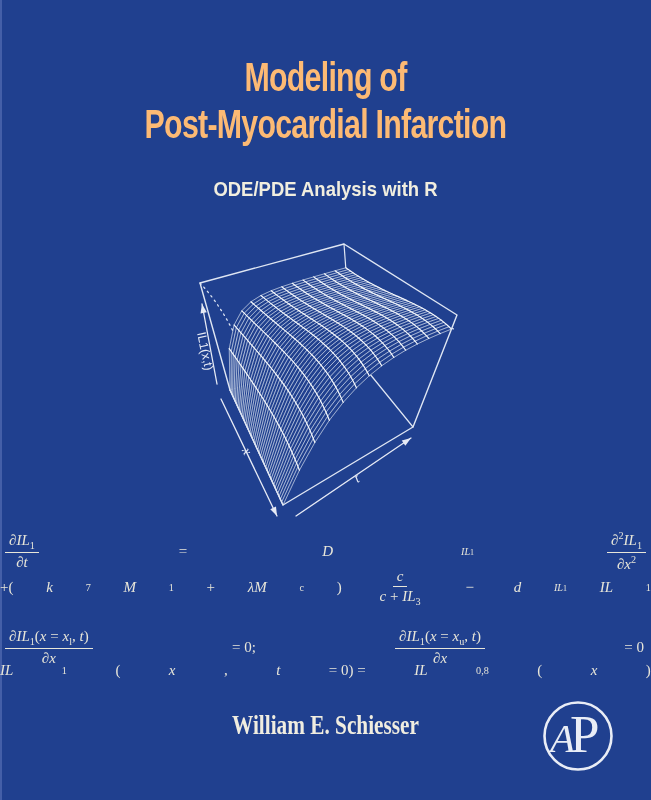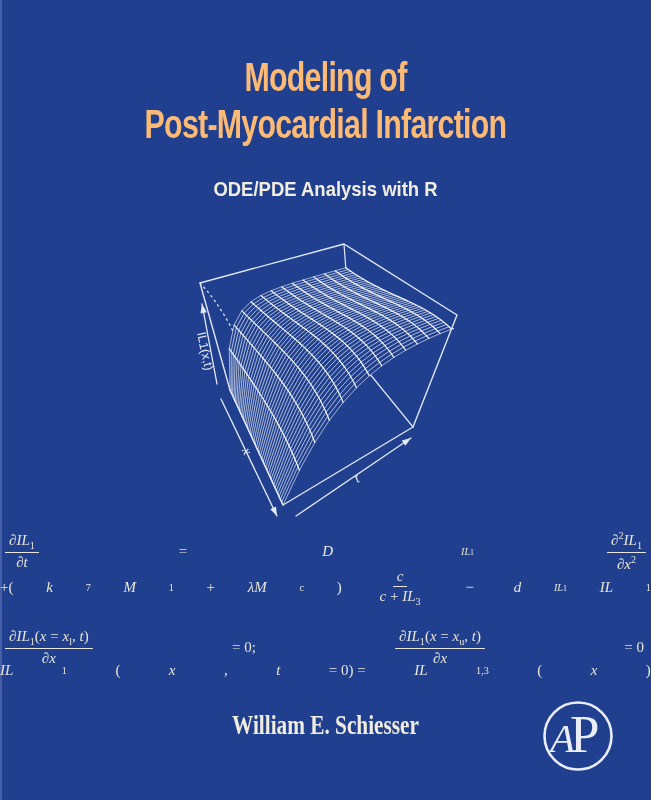--- a/index.html
+++ b/index.html
@@ -665,21 +665,21 @@
           <span class="nu">∂<i>IL</i><sub>1</sub>(<i>x</i> = <i>x</i><sub>l</sub>, <i>t</i>)</span>
           <span class="de">∂<i>x</i></span>
         </span>
         <span class="op">= 0;</span>
         <span class="fr">
           <span class="nu">∂<i>IL</i><sub>1</sub>(<i>x</i> = <i>x</i><sub>u</sub>, <i>t</i>)</span>
           <span class="de">∂<i>x</i></span>
         </span>
         <span class="op">= 0</span>
       </div>
-    <div class="eq-line" style="top:662px"><i>IL</i><sub>1</sub>(<i>x</i>, <i>t</i> = 0) = <i>IL</i><sub>1,3</sub>(<i>x</i>)</div>
+    <div class="eq-line" style="top:662px"><i>IL</i><sub>1</sub>(<i>x</i>, <i>t</i> = 0) = <i>IL</i><sub>0,8</sub>(<i>x</i>)</div>
   </div>
 
   <div class="author">William E. Schiesser</div>
 
   <svg class="ap-logo" viewBox="536 694 84 84" xmlns="http://www.w3.org/2000/svg">
     <circle cx="578" cy="736" r="33.5" fill="none" stroke="#E9EDF6" stroke-width="2.6"></circle>
     <text x="550" y="752" font-family="Liberation Serif, serif" font-style="italic" font-size="41" fill="#E9EDF6">A</text>
     <text x="570" y="752" font-family="Liberation Serif, serif" font-size="53" fill="#E9EDF6">P</text>
   </svg>
 </div>

